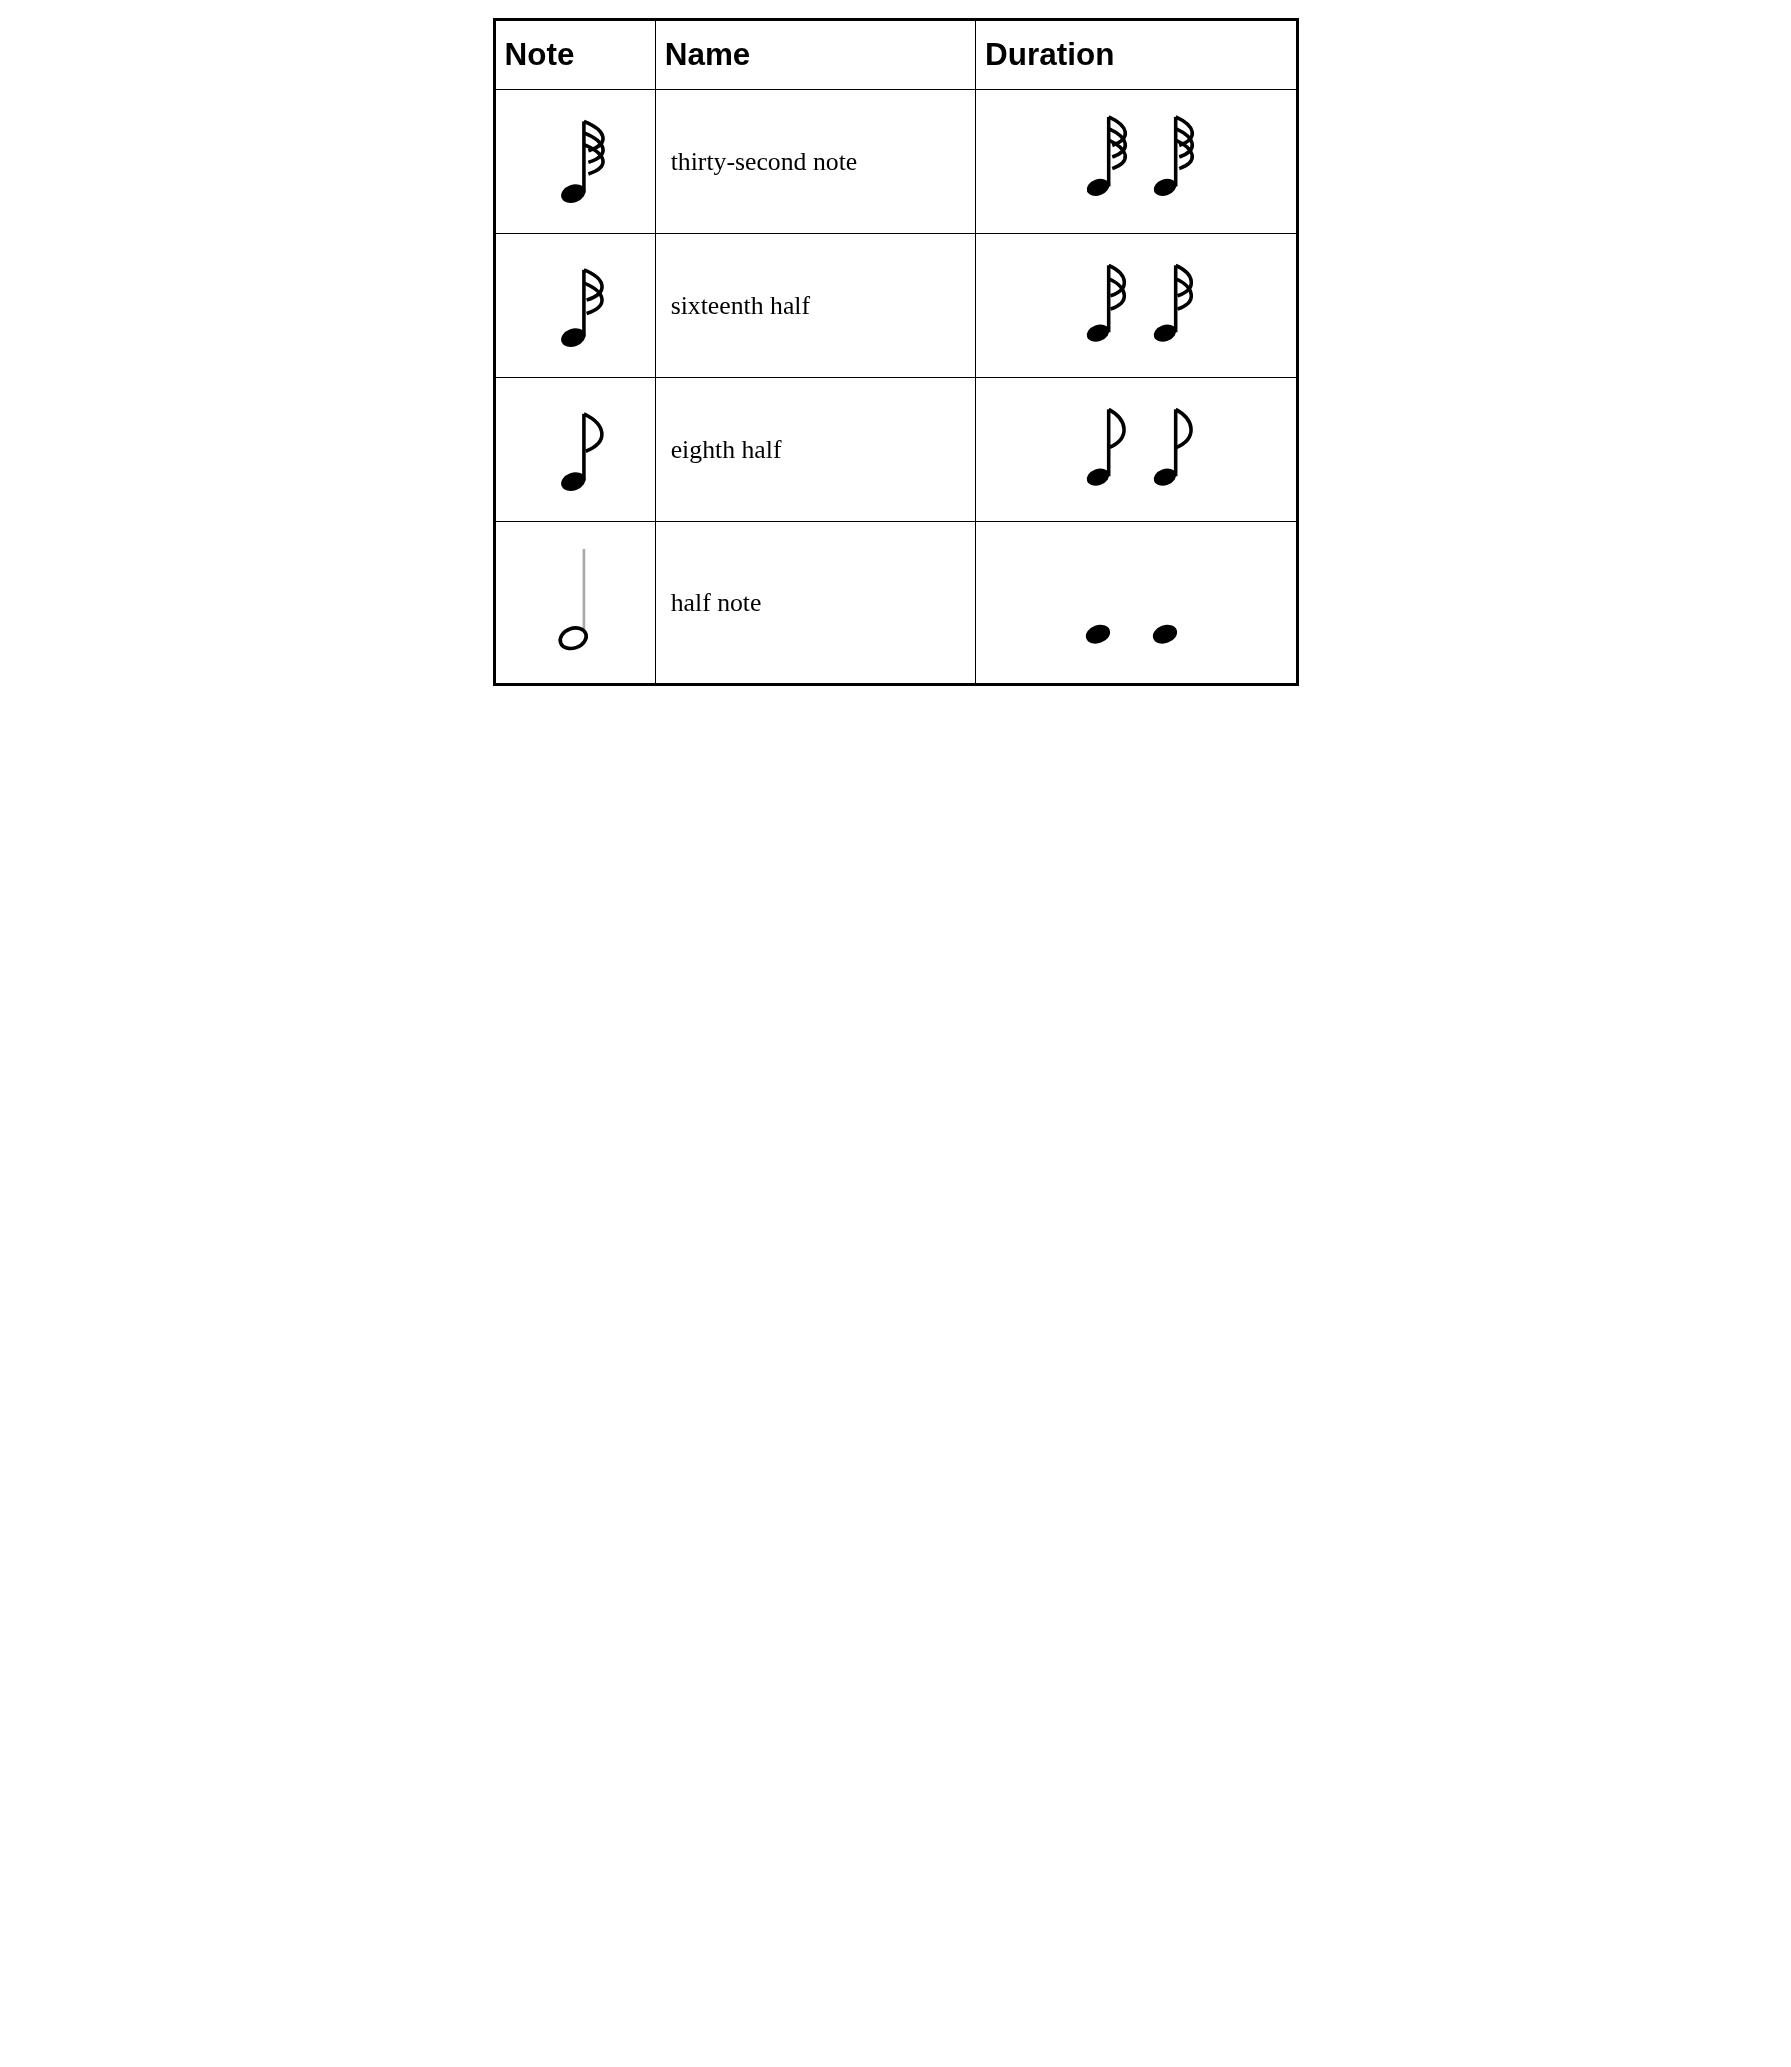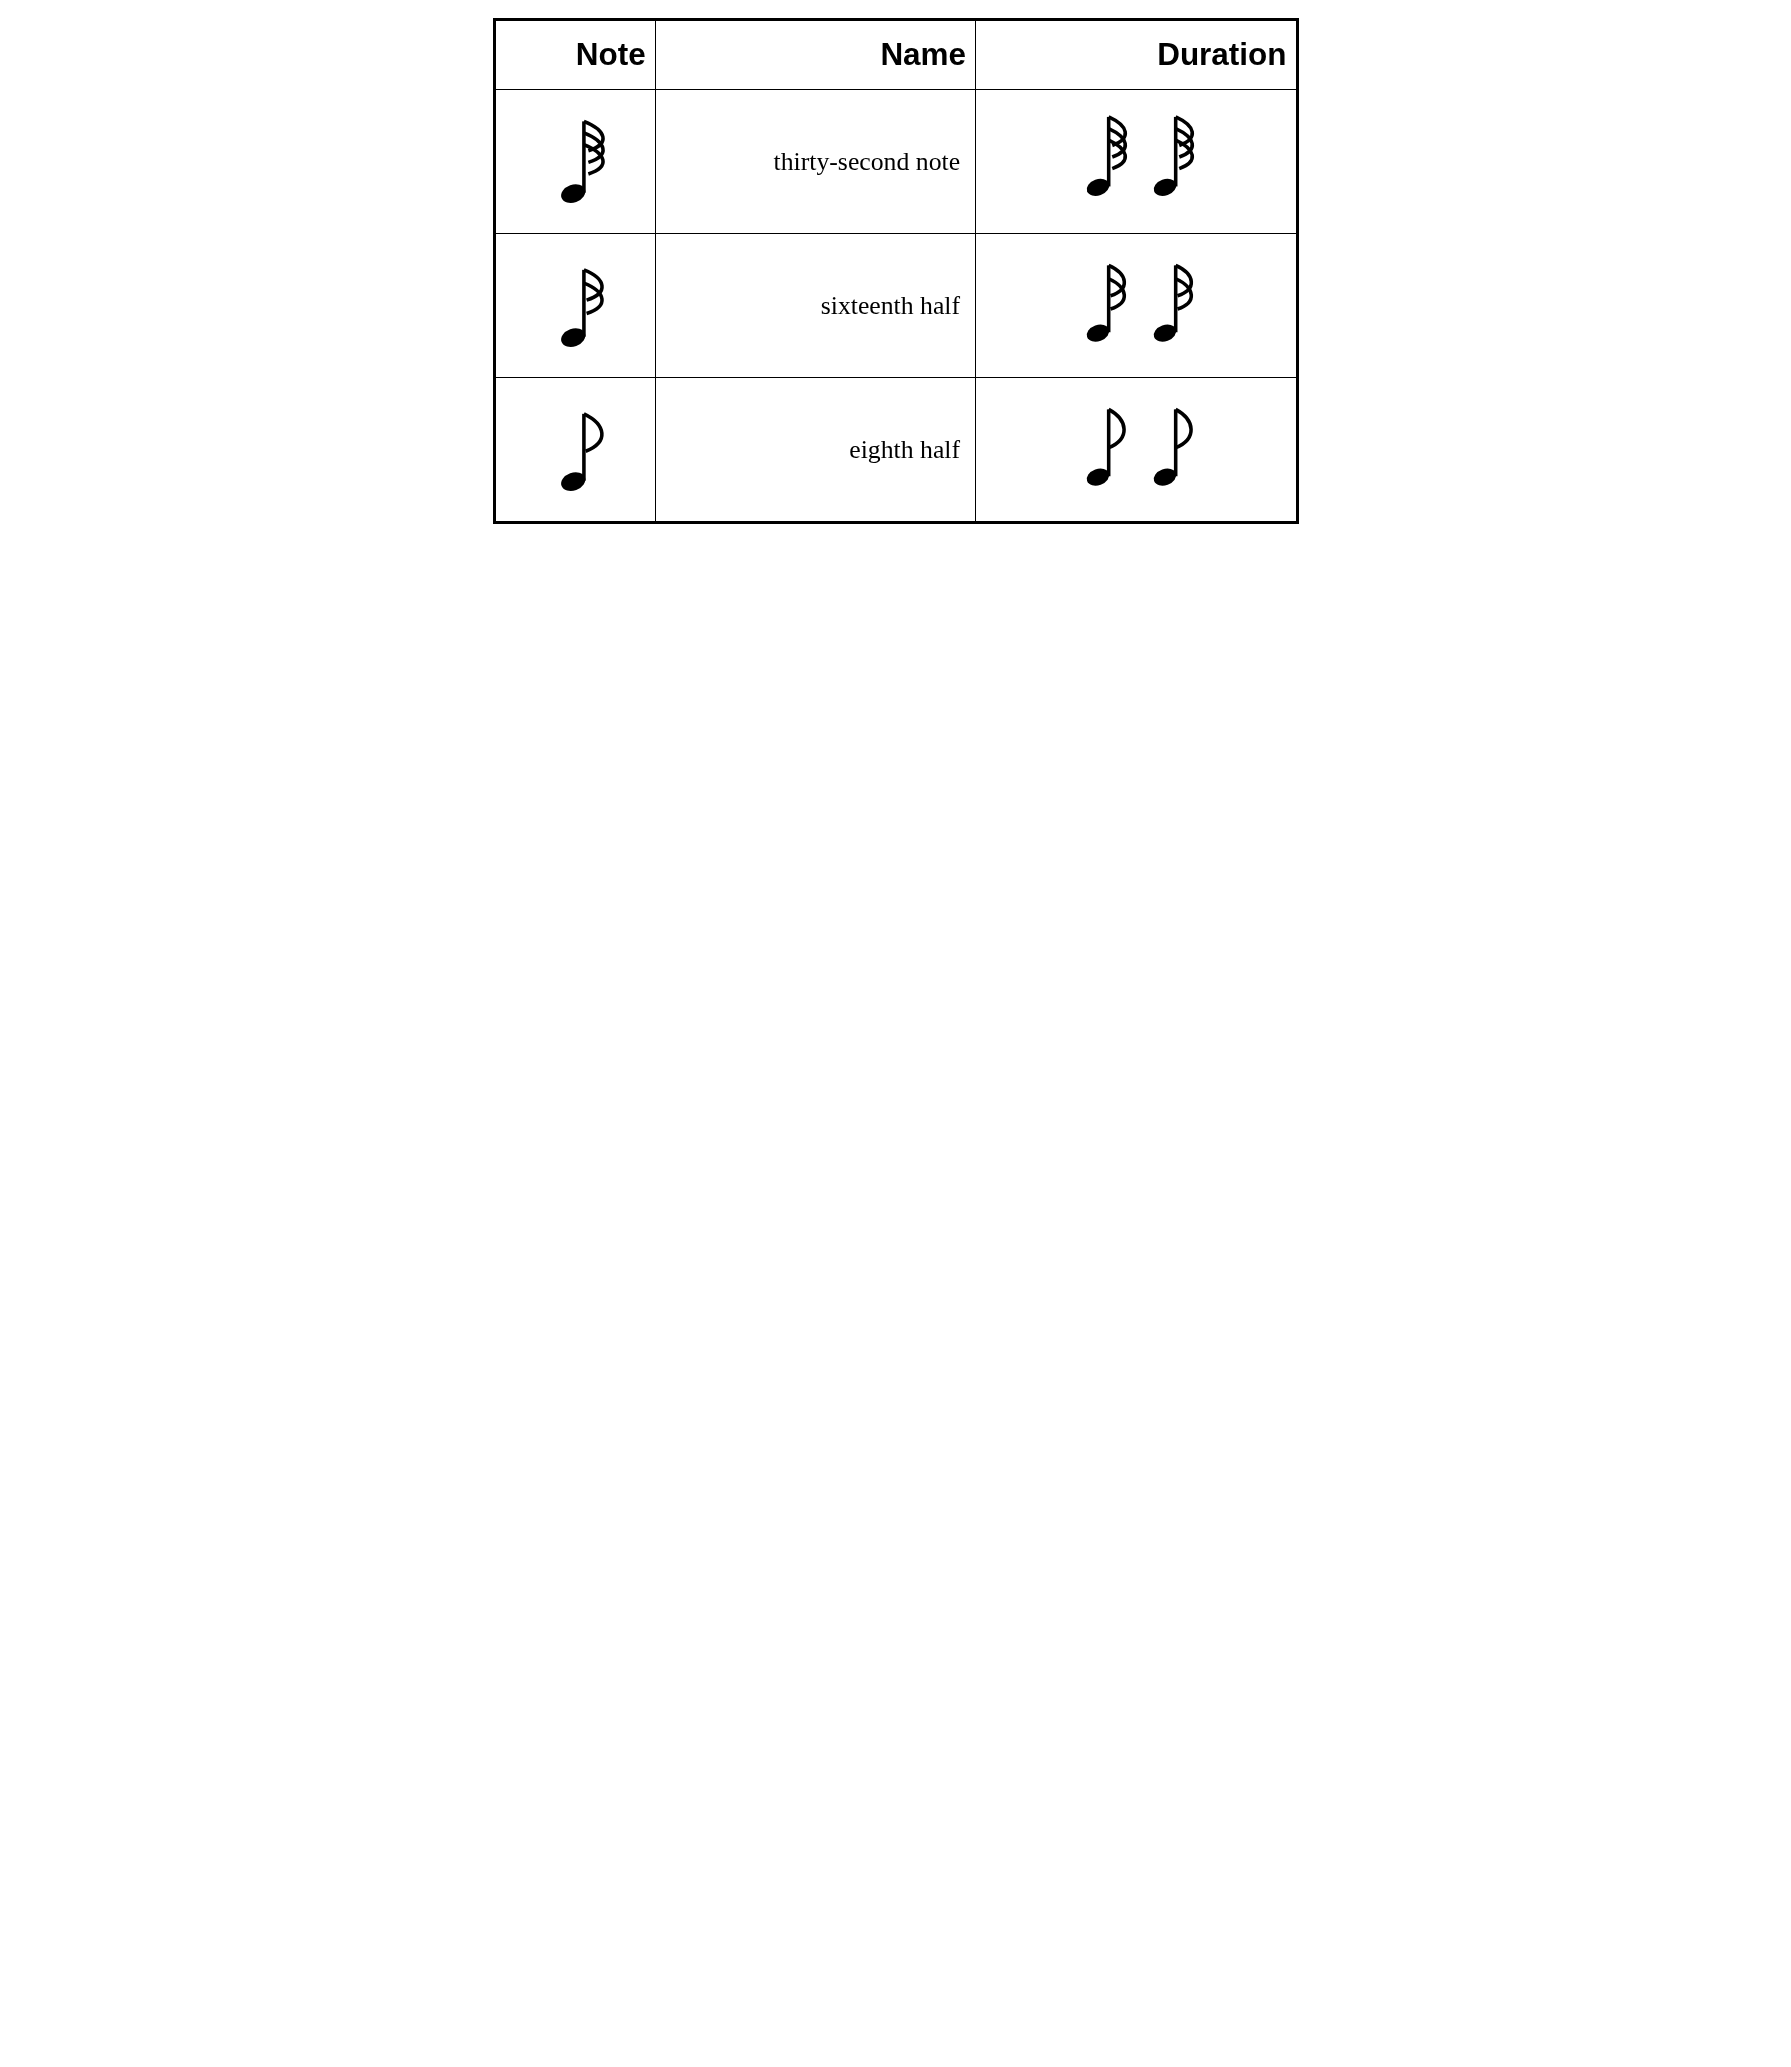--- a/index.html
+++ b/index.html
@@ -24,21 +24,21 @@
       border: 2.7px solid #000;
     }
 
     table {
       width: 100%;
       border-collapse: collapse;
     }
 
     th, td {
       border: 1.8px solid #000;
-      text-align: right;
+      text-align: left;
       vertical-align: middle;
     }
 
     thead th {
       font-size: 2.2em;
       font-weight: 900;
       font-family: Arial, Helvetica, sans-serif;
       padding: 16px 9px;
       background: #fff;
     }
@@ -178,18 +178,40 @@
             <svg width="58" height="107" viewBox="0 0 65 120" xmlns="http://www.w3.org/2000/svg">
               <line x1="40" y1="15" x2="40" y2="90" stroke="black" stroke-width="4"></line>
               <ellipse cx="28" cy="91" rx="13" ry="9" fill="black" transform="rotate(-20, 28, 91)"></ellipse>
               <path d="M40,15 C62,27 64,48 40,58" stroke="black" stroke-width="4" fill="none"></path>
             </svg>
           </div>
         </td>
       </tr>
 
 
+      <tr>
+        <td class="note-cell">
+          <div class="note-svg">
+            <svg width="72" height="125" viewBox="0 0 80 140" xmlns="http://www.w3.org/2000/svg">
+              <line x1="50" y1="10" x2="50" y2="108" stroke="#aaa" stroke-width="3"></line>
+
+              <ellipse cx="38" cy="110" rx="15" ry="11" fill="white" stroke="black" stroke-width="4" transform="rotate(-20, 38, 110)"></ellipse>
+            </svg>
+          </div>
+        </td>
+        <td class="name-cell">half note</td>
+        <td class="duration-cell">
+          <div class="duration-svg">
+            <svg width="58" height="116" viewBox="0 0 65 130" xmlns="http://www.w3.org/2000/svg">
+              <ellipse cx="28" cy="100" rx="14" ry="10" fill="black" transform="rotate(-20, 28, 100)"></ellipse>
+            </svg>
+            <svg width="58" height="116" viewBox="0 0 65 130" xmlns="http://www.w3.org/2000/svg">
+              <ellipse cx="28" cy="100" rx="14" ry="10" fill="black" transform="rotate(-20, 28, 100)"></ellipse>
+            </svg>
+          </div>
+        </td>
+      </tr>
 
 
     </tbody>
   </table>
 </div>
 
 
 </body></html>

